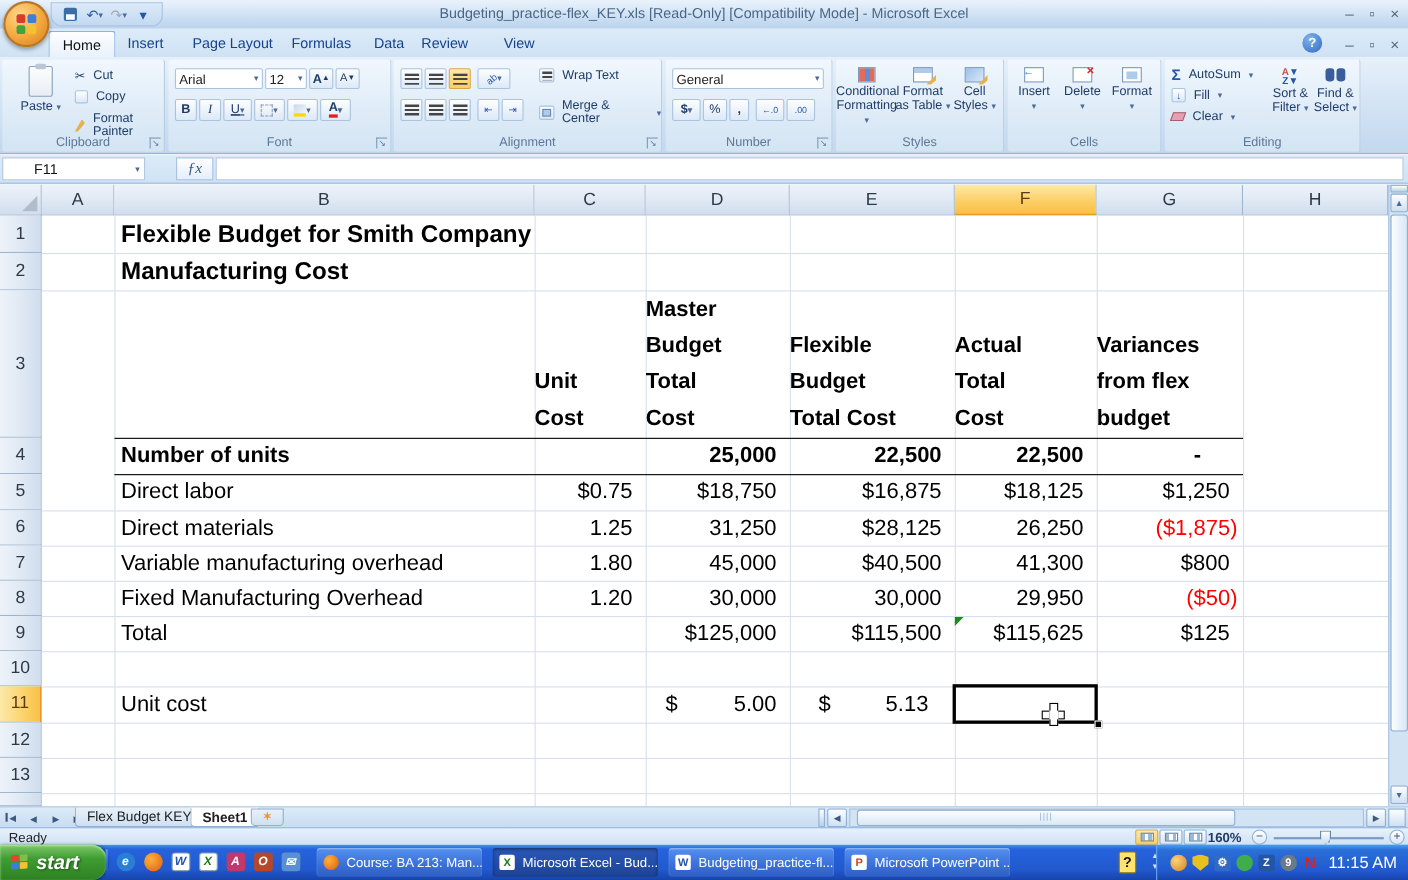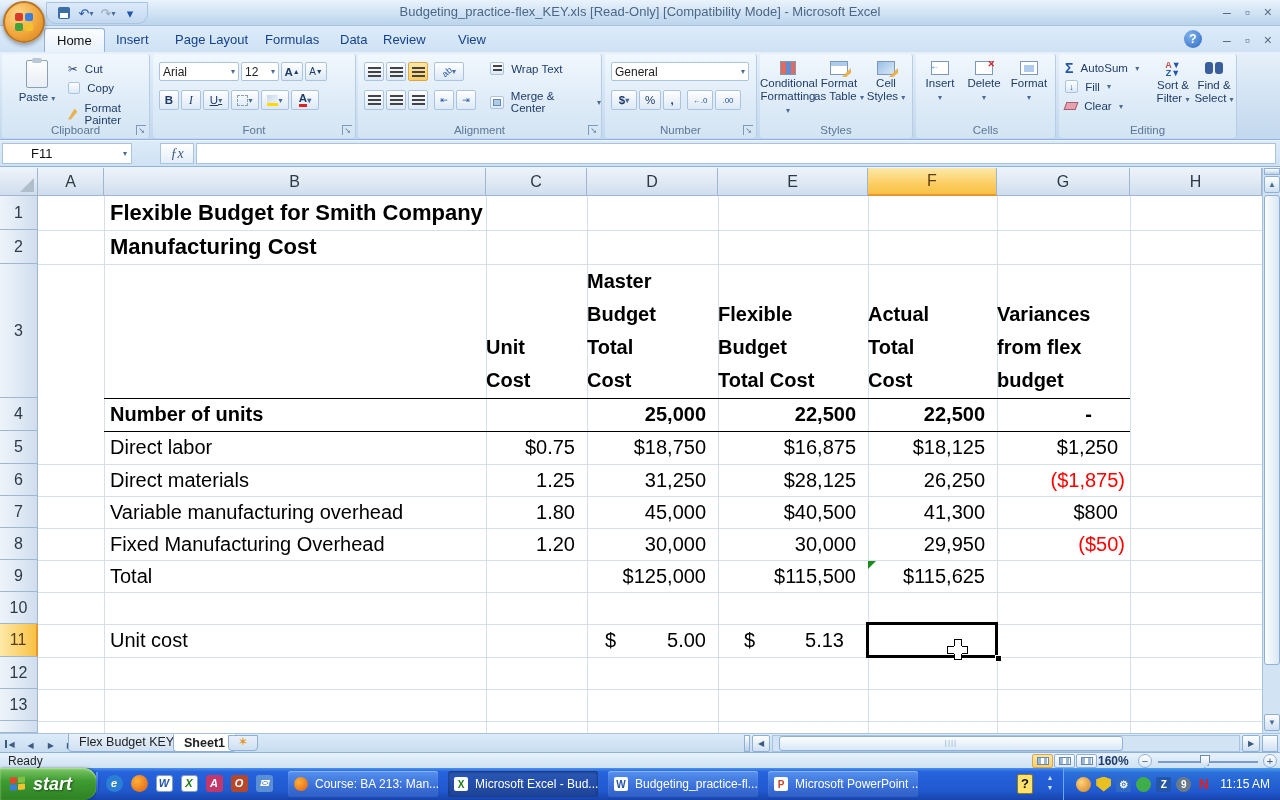--- a/index.html
+++ b/index.html
@@ -182,21 +182,21 @@
   .taskbtn { position:absolute; top:3px; width:150px; height:26px; border-radius:3px;
     background:linear-gradient(#5490ee,#3a6fd8 60%,#2f5fc4); box-shadow:inset 0 1px 1px #8ab4f6;
     color:#fff; font-size:12px; display:flex; align-items:center; gap:7px; padding:0 6px; white-space:nowrap; overflow:hidden; }
   .taskbtn.pressed { background:linear-gradient(#2a58b8,#1d4396); box-shadow:inset 0 1px 3px rgba(0,0,0,.45); }
   .tb-ic { flex:0 0 14px; width:14px; height:14px; border-radius:2px; display:flex; align-items:center; justify-content:center;
     font-size:10px; font-weight:bold; color:#fff; background:#fff; }
   #tray { position:absolute; right:0; top:0; height:32px; display:flex; align-items:center; gap:5px; padding:0 10px 0 12px;
     background:linear-gradient(#4a9eea,#2a6fd8 15%,#2159cf 75%,#1744ab); border-left:1px solid #6aa8f8; }
   .tray-ic { width:15px; height:15px; border-radius:2px; display:flex; align-items:center; justify-content:center;
     font-size:10px; font-weight:bold; color:#fff; }
-  #clock { color:#fff; font-size:12px; padding-left:4px;text-align:right; }
+  #clock { color:#fff; font-size:15px; padding-left:4px;text-align:right; }
   #helpq { position:absolute; left:1017px; top:6px; width:16px; height:20px; background:#ffe26b; border:1px solid #8a7a20;
     color:#111; font-weight:bold; font-size:13px; text-align:center; line-height:18px; border-radius:2px; }
   #tb-toggle { position:absolute; left:1043px; top:5px; width:14px; height:22px; color:#cfe2fa; font-size:8px; text-align:center; line-height:10px; }
 </style>
 </head>
 <body>
 
 <div id="app">
 
   <div id="titlebar">
@@ -526,20 +526,21 @@
       <div class="cell cC r8 num">1.20</div>
       <div class="cell cD r8 num">30,000</div>
       <div class="cell cE r8 num">30,000</div>
       <div class="cell cF r8 num">29,950</div>
       <div class="cell cG r8 num neg">($50)</div>
 
       <div class="cell cB r9">Total</div>
       <div class="cell cD r9 num">$125,000</div>
       <div class="cell cE r9 num">$115,500</div>
       <div class="cell cF r9 num">$115,625</div>
+      <div class="cell cG r9 num">$125</div>
       <div id="err-flag"></div>
 
       <div class="cell cB r11">Unit cost</div>
       <div class="cell cD r11 acct">
           <span>$</span>
           <span>5.00</span>
         </div>
       <div class="cell cE r11 acct">
           <span>$</span>
           <span>5.13</span>

